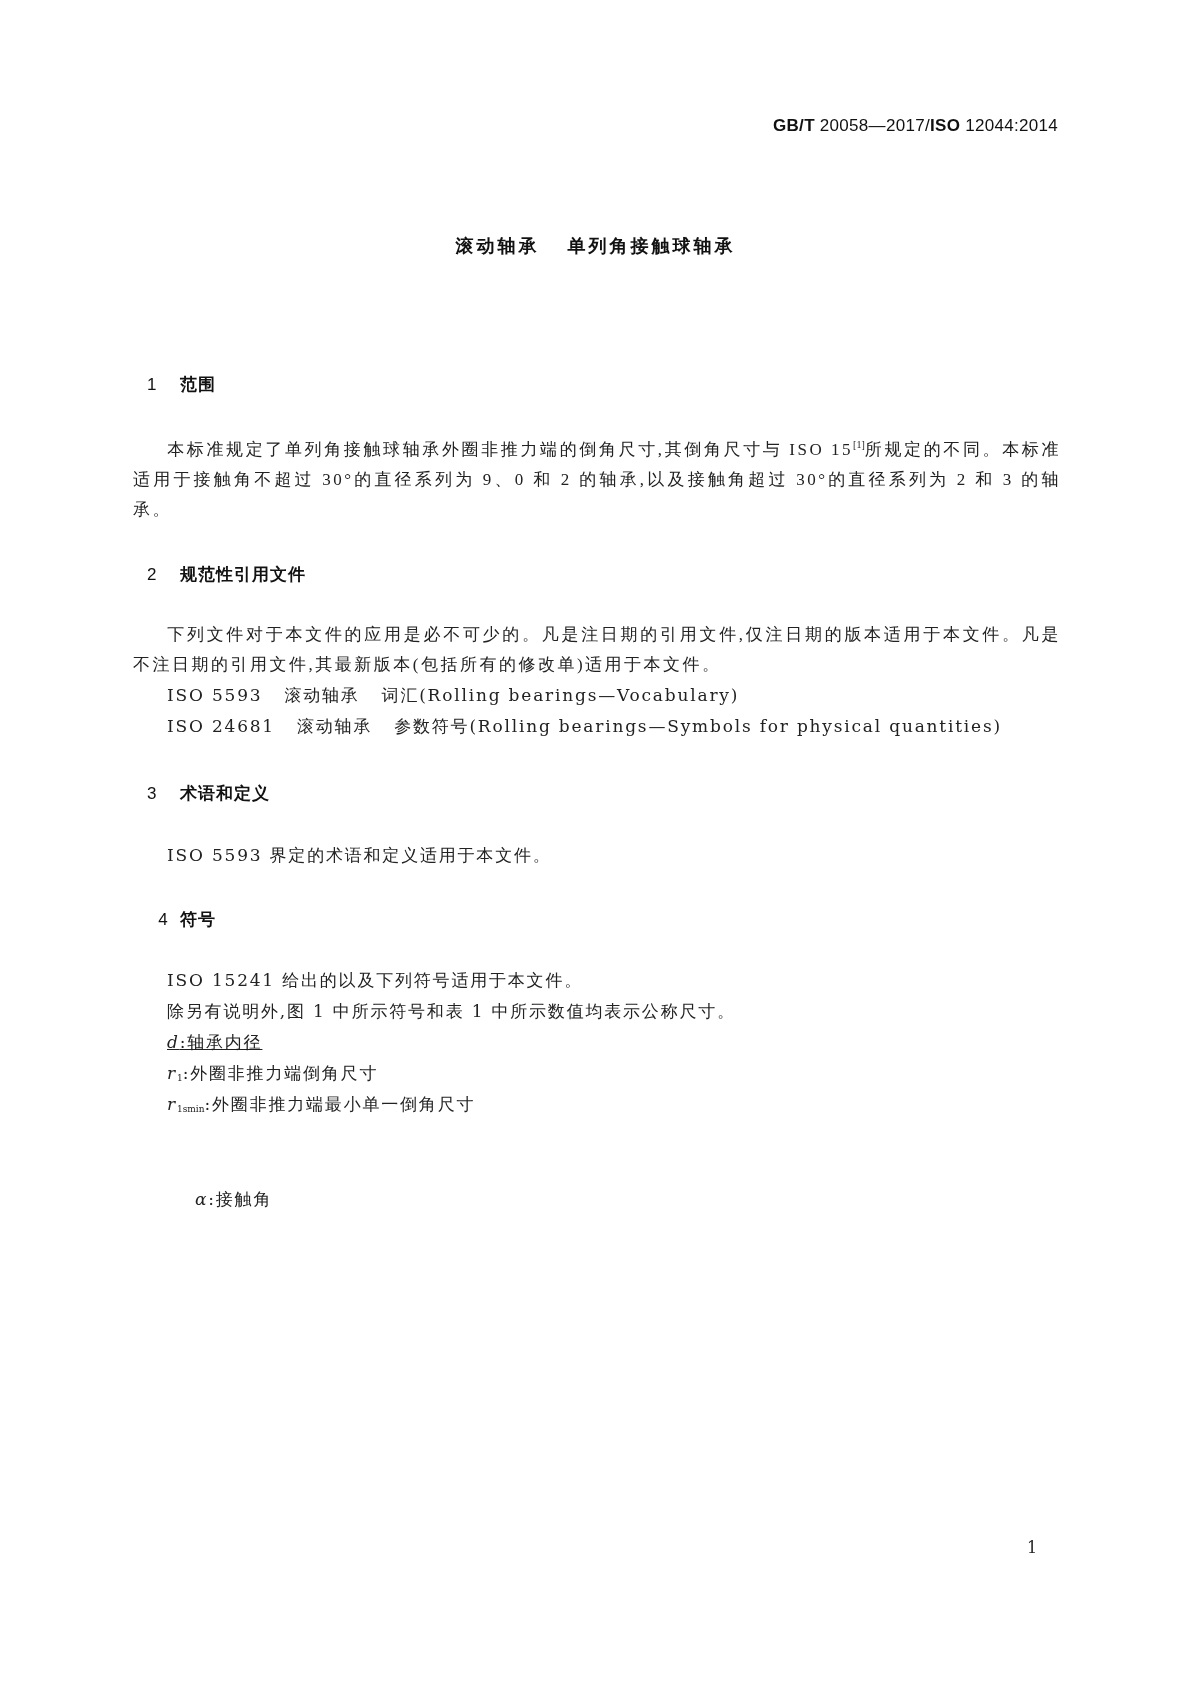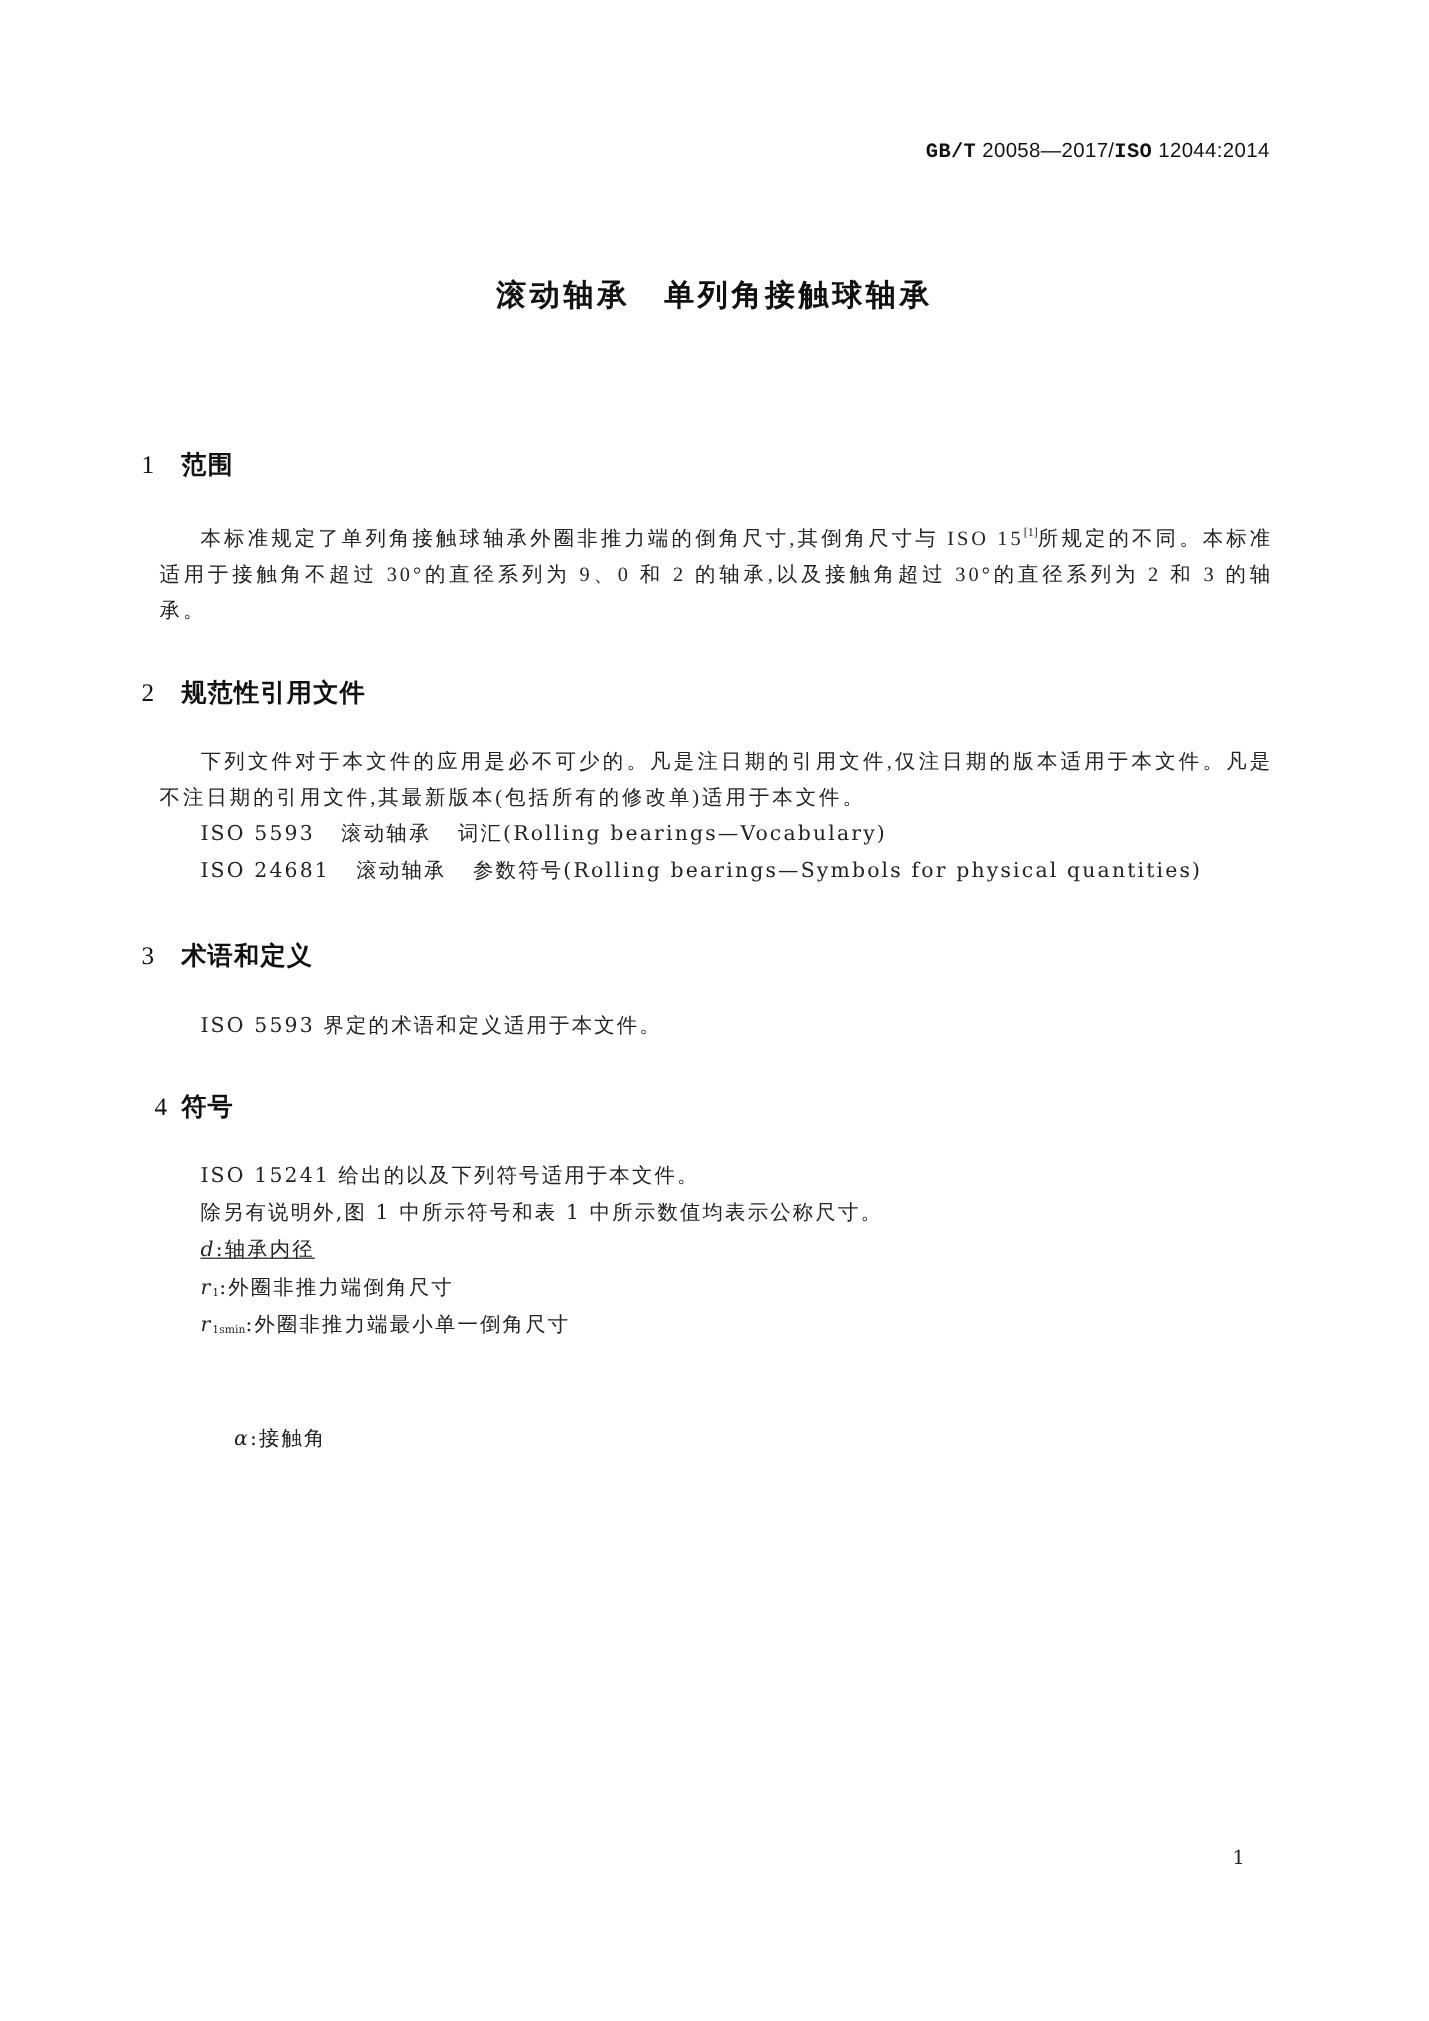--- a/index.html
+++ b/index.html
@@ -6,31 +6,31 @@
     body {
       width: 1191px; height: 1684px; position: relative; overflow: hidden;
       font-family: "DejaVu Serif", "Liberation Serif", serif;
       color: #1a1a1a;
     }
     .std-code {
       position: absolute; top: 116px; right: 133px;
       font-family: "Liberation Sans", "DejaVu Sans", sans-serif;
       font-size: 17px; letter-spacing: 0.3px; color: #111;
     }
-    .std-code .bold { font-family: Liberation Mono, monospace; font-weight: bold; }
+    .std-code .bold { font-family: Liberation Sans, sans-serif; font-weight: bold; }
     .title {
       position: absolute; top: 226px; left: 0; width: 1191px; text-align: center;
       font-family: Liberation Sans, sans-serif;
-      font-size: 25px; font-weight: bold; line-height: 41px; letter-spacing: 3px; color: #111;
+      font-size: 18px; font-weight: bold; line-height: 41px; letter-spacing: 3px; color: #111;
     }
     .title .gap { display: inline-block; width: 28px; }
     .heading {
-      position: absolute; left: 118px;
-      font-family: Liberation Serif, serif;
-      font-size: 21px; font-weight: bold; color: #111; letter-spacing: 1px;
+      position: absolute; left: 147px;
+      font-family: Liberation Sans, sans-serif;
+      font-size: 17px; font-weight: bold; color: #111; letter-spacing: 1px;
     }
     .heading .num { display: inline-block; width: 33px; font-weight: normal; }
     .para {
       position: absolute; left: 133px; width: 928px;
       font-size: 17px; line-height: 30px; letter-spacing: 2.5px; color: #222;
       text-align: justify;
       font-family: Liberation Serif, serif;
     }
     .para .indent { display: inline-block; width: 34px; }
     .line {

